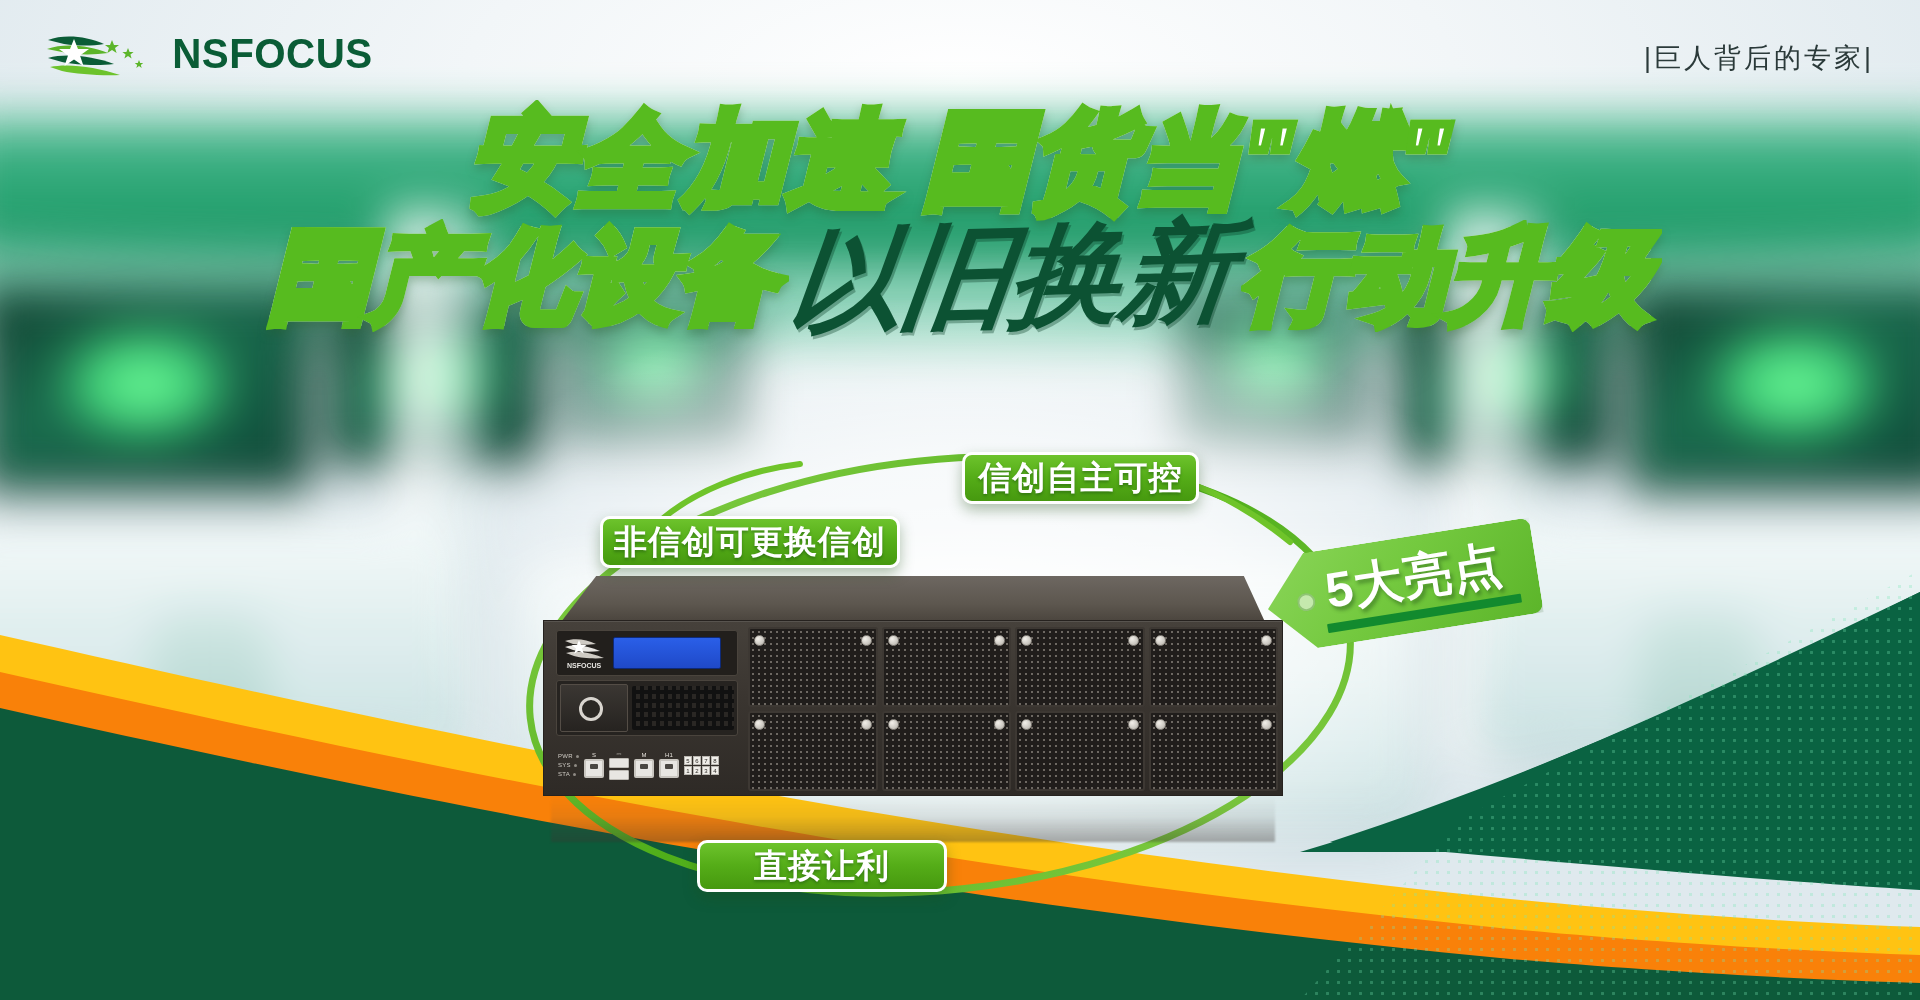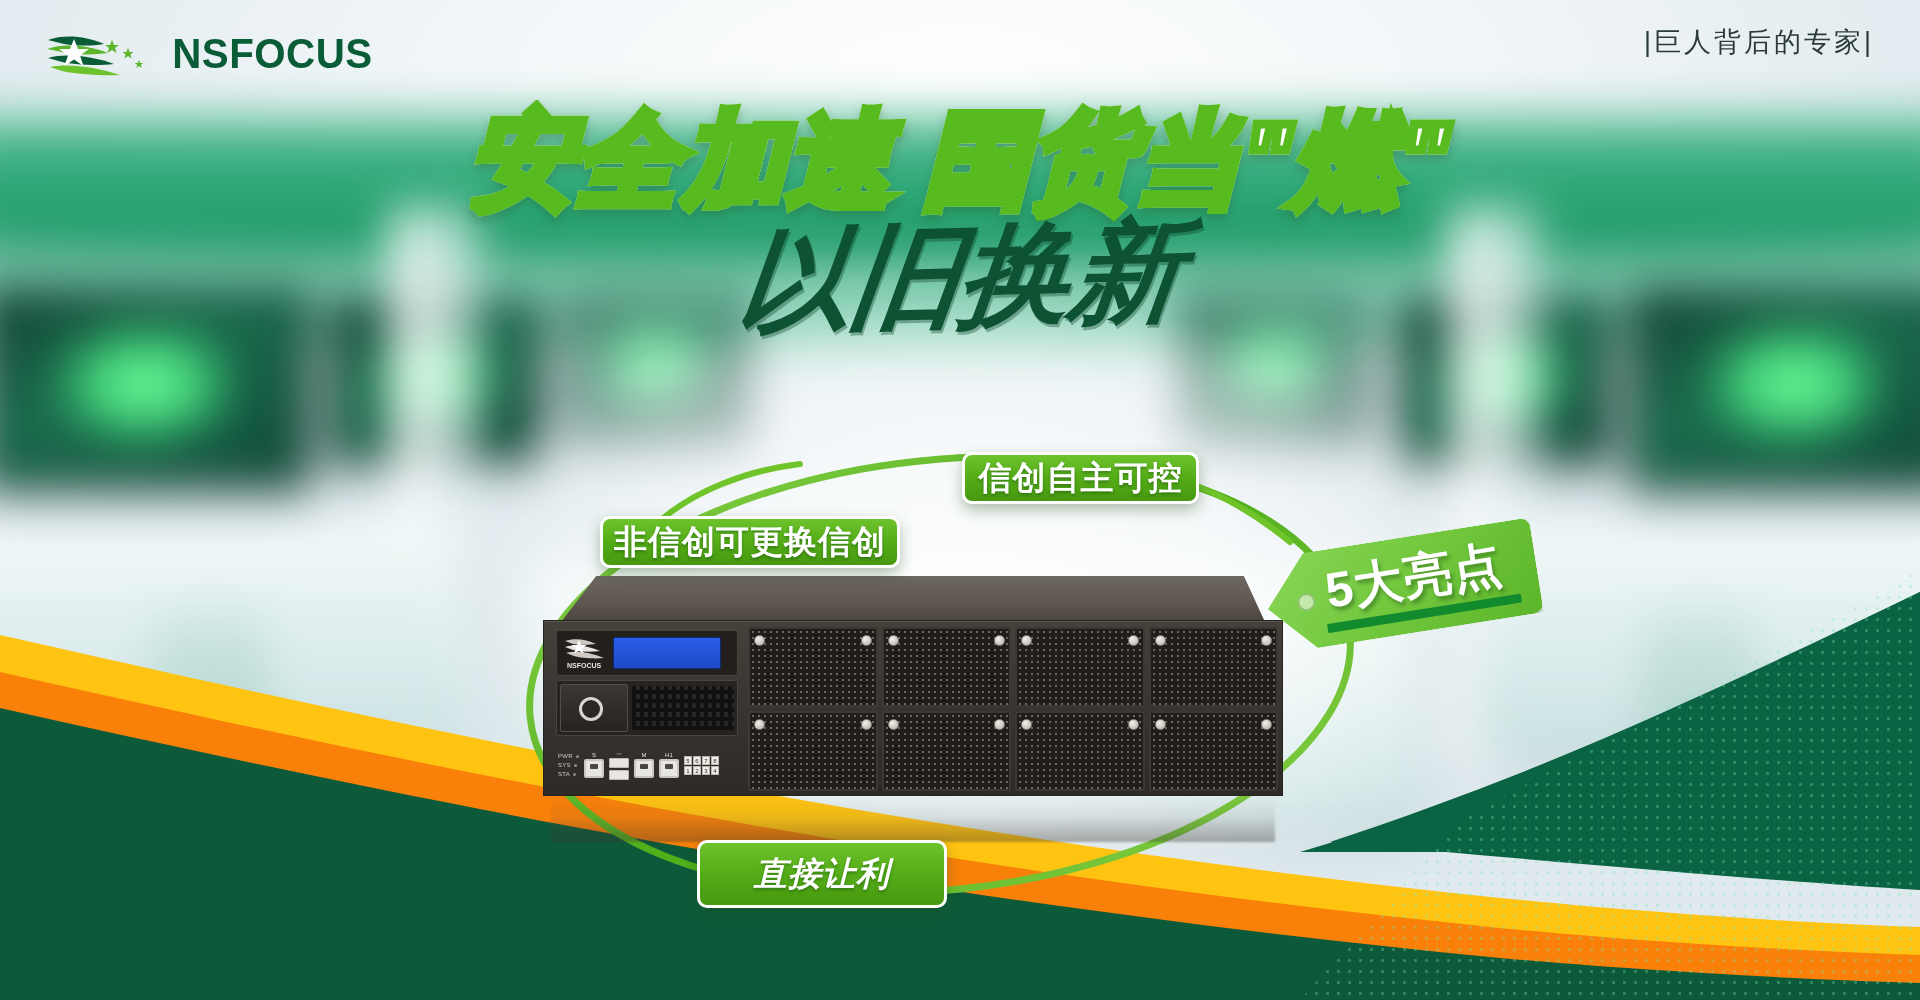--- a/index.html
+++ b/index.html
@@ -90,21 +90,21 @@
 
   
   .logo-wrap { position:absolute; left:42px; top:30px; display:flex; align-items:center; gap:14px; }
   .logo-mark { width:112px; height:48px; }
   .logo-text {
     font-size:42px; font-weight:bold; letter-spacing:.5px;
     color:#0a5c36; font-family:"Liberation Sans",sans-serif;
     font-stretch:condensed; transform:scaleX(.96);
   }
   .tagline {
-    position:absolute; right:46px; top:24px;
+    position:absolute; right:46px; top:40px;
     font-size:27px; color:#2b3a3a; letter-spacing:3px;
     font-family:"Liberation Sans","DejaVu Sans",sans-serif;
   }
 
   
   .headline { position:absolute; left:0; top:108px; width:1920px; text-align:center; }
   .hl-line { line-height:1.0; white-space:nowrap; }
   .hl-line1 { font-size:104px; margin-bottom:8px; }
   .hl-line2 { font-size:100px; display:flex; justify-content:center; align-items:center; gap:4px; }
 
@@ -229,21 +229,21 @@
     color:#ffffff; font-weight:bold;
     font-family:"Liberation Sans","DejaVu Sans",sans-serif;
     display:flex; align-items:center; justify-content:center;
     letter-spacing:1px;
     text-shadow:0 2px 3px rgba(20,70,15,.45);
     white-space:nowrap;
   }
   .badge.b1 { left:962px; top:452px; width:237px; height:52px; font-size:33px; }
   .badge.b2 { left:600px; top:516px; width:300px; height:52px; font-size:33px;text-align:right; }
   .badge.b3 { left:352px; top:772px; width:248px; height:52px; font-size:33px; }
-  .badge.b4 { left:697px; top:840px; width:250px; height:68px; font-size:33px;font-style:italic; }
+  .badge.b4 { left:697px; top:840px; width:250px; height:52px; font-size:33px; }
   .badge.b5 { left:1042px; top:770px; width:204px; height:52px; font-size:33px; }
 
   
   .tag {
     position:absolute; left:1266px; top:538px; width:272px; height:96px;
     transform:rotate(-9deg);
   }
   .tag-shape {
     position:absolute; inset:0;
     background:linear-gradient(135deg,#8ad558 0%, #74c93f 45%, #5cb52a 100%);
@@ -330,21 +330,23 @@
     <span class="logo-text">NSFOCUS</span>
   </div>
 
   <div class="tagline">|巨人背后的专家|</div>
 
   <div class="headline">
     <div class="hl-line hl-line1">
       <span class="hl-text">安全加速 国货当"燃"</span>
     </div>
     <div class="hl-line hl-line2">
+      <span class="hl-text">国产化设备</span>
       <span class="hl-brush">以旧换新</span>
+      <span class="hl-text">行动升级</span>
     </div>
   </div>
 
   <div class="ring">
     <svg viewBox="0 0 880 480" width="880" height="480" aria-hidden="true">
       <defs>
         <linearGradient id="ringGrad" x1="0" y1="0" x2="1" y2="1">
           <stop offset="0%" stop-color="#8ad24a"></stop>
           <stop offset="50%" stop-color="#4fae1a"></stop>
           <stop offset="100%" stop-color="#8ad24a"></stop>

